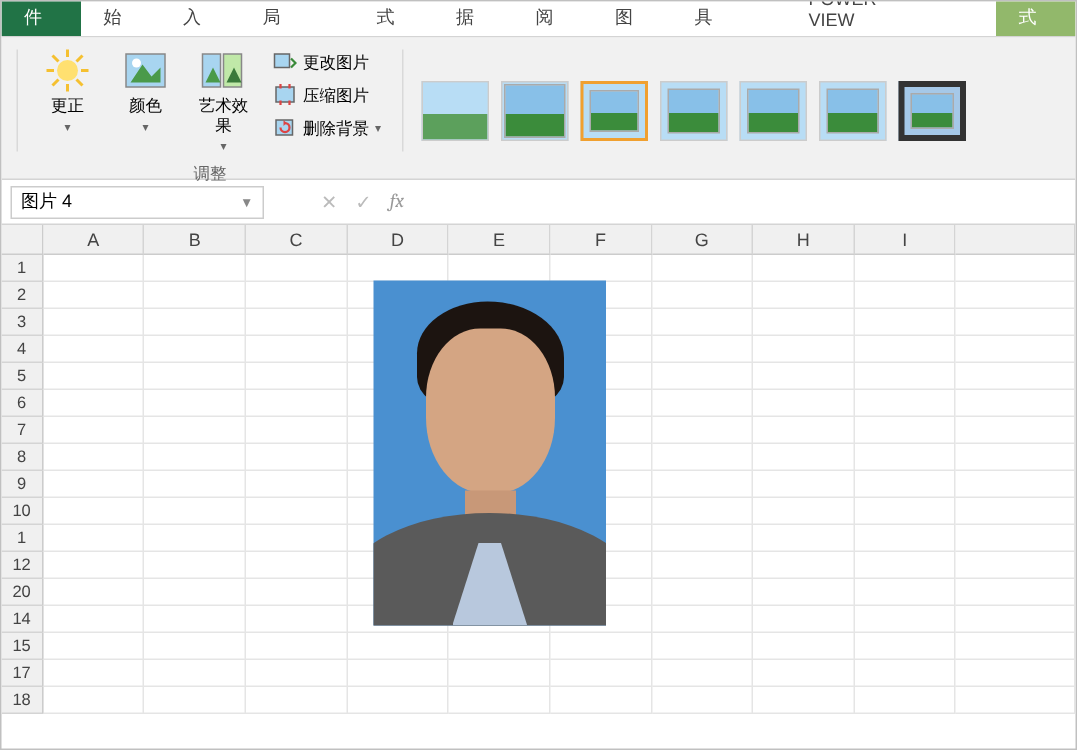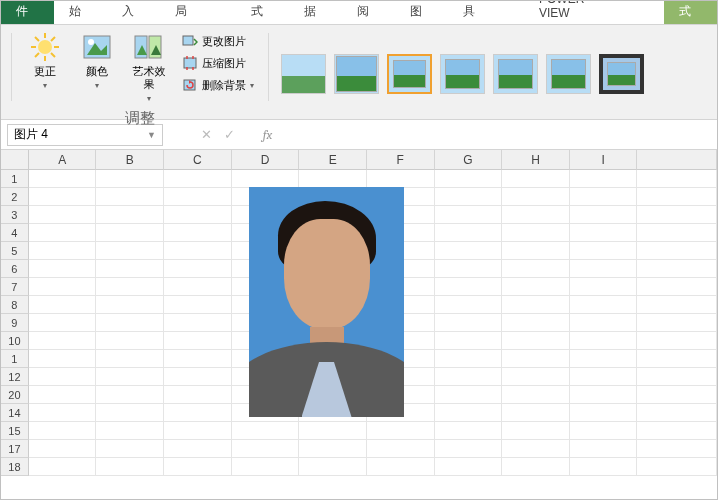--- a/index.html
+++ b/index.html
@@ -49,21 +49,21 @@
   }
   .group { 
     display: flex;
     flex-direction: column;
     align-items: center;
     padding: 0 6px;
     position: relative;
   }
   .group-top { display: flex; align-items: flex-start; gap: 6px; flex: 1; }
   .group-label { 
-    font-size: 15px; 
+    font-size: 11px; 
     color: #666;
     text-align: center;
     width: 100%;
     padding: 2px 0;
   }
   .sep { width: 1px; background: #d9d9d9; margin: 4px 4px 18px 4px; }
   
   .bigbtn { 
     display: flex; 
     flex-direction: column; 
@@ -115,34 +115,34 @@
   
   
   .fx-row { 
     display: flex; 
     align-items: center;
     height: 30px;
     border-bottom: 1px solid #d4d4d4;
     padding: 3px 6px;
   }
   .namebox { 
-    width: 156px;
+    width: 169px;
     height: 22px;
     border: 1px solid #ccc;
     display: flex;
     align-items: center;
     padding: 0 6px;
     font-size: 12px;
     background: #fff;
     justify-content: space-between;
   }
   .namebox .arr { color: #888; font-size: 9px; }
   .fx-btns { display: flex; gap: 12px; margin-left: 38px; color: #bbb; align-items: center; }
   .fx-btns span { font-size: 13px; }
-  .fx-sym { font-style: italic; font-family: "Cambria", serif; color: #999; margin-left: 16px; }
+  .fx-sym { font-style: italic; font-family: "Cambria", serif; color: #999; }
   
   
   .grid { position: relative; }
   .col-headers { display: flex; height: 20px; }
   .corner { 
     width: 28px; 
     background: #f0f0f0;
     border-right: 1px solid #ccc;
     border-bottom: 1px solid #ccc;
   }

